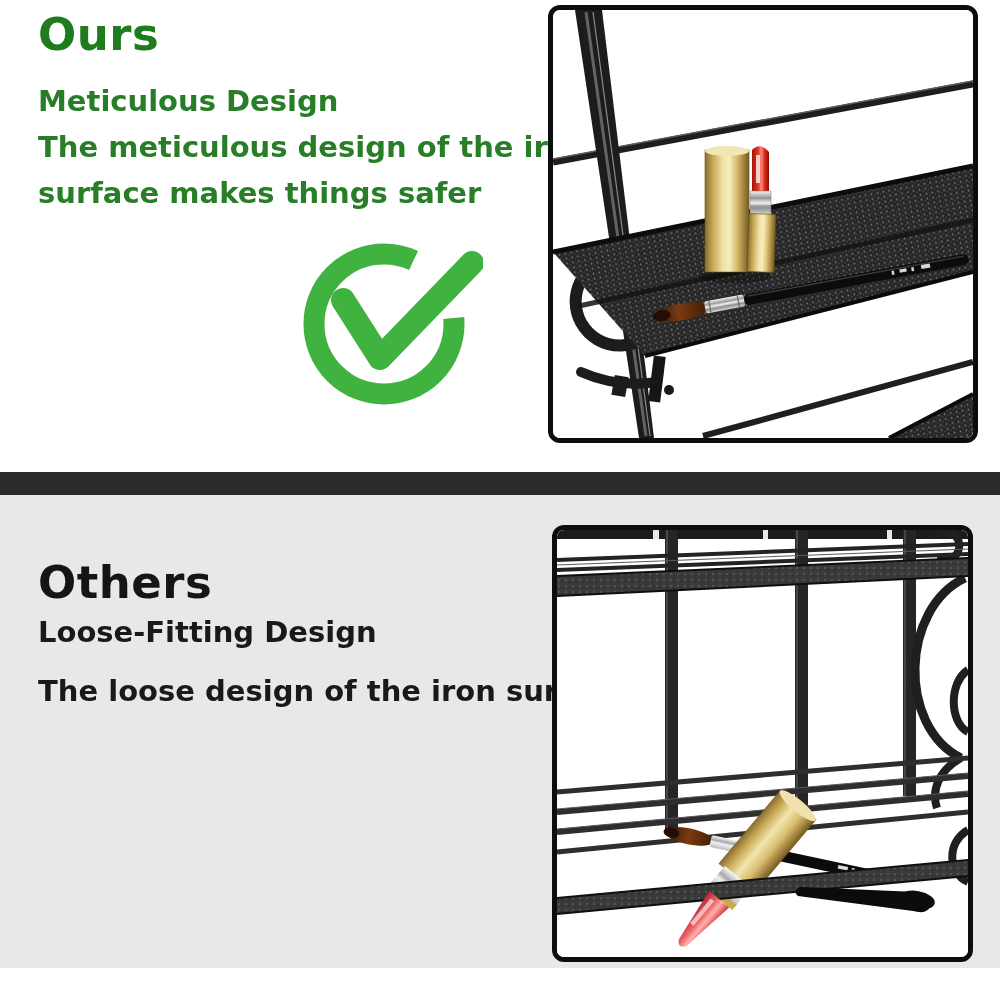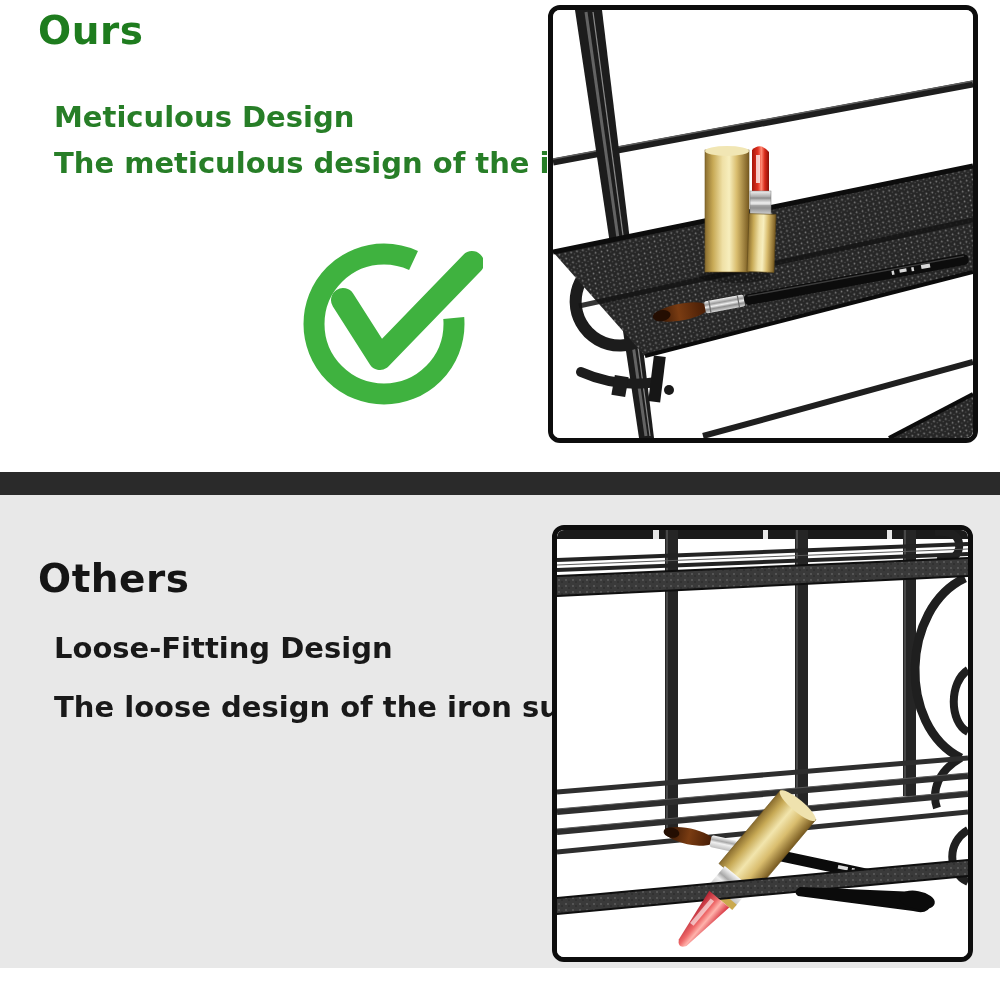--- a/index.html
+++ b/index.html
@@ -5,24 +5,24 @@
   html,body{margin:0;padding:0;}
   .canvas{
     position:relative;width:1000px;height:1000px;overflow:hidden;
     background:var(--top-bg,#fff);
     font-family:"DejaVu Sans","Liberation Sans",sans-serif;
   }
   .section{position:absolute;left:0;width:1000px;}
   .section.ours{top:0;height:472px;background:var(--top-bg,#fff);}
   .section.others{top:495px;height:473px;background:var(--bottom-bg,#e8e8e8);}
   .divider{position:absolute;left:0;top:472px;width:1000px;height:23px;background:var(--divider,#2a2a2a);}
-  .title{position:absolute;left:38px;margin:0;font-size:39px;font-weight:bold;letter-spacing:0.5px;}
+  .title{position:absolute;left:38px;margin:0;font-size:45px;font-weight:bold;letter-spacing:0.5px;}
   .ours .title{top:8px;color:var(--heading-green,#1e7c1e);}
   .others .title{top:61px;color:var(--heading-dark,#151515);}
-  .tline{position:absolute;left:38px;margin:16px;font-size:29px;font-weight:bold;white-space:nowrap;}
+  .tline{position:absolute;left:38px;margin:0;font-size:29px;font-weight:bold;white-space:nowrap;}
   .ours .tline{color:var(--body-green,#277e27);}
   .others .tline{color:var(--body-dark,#191919);}
   .ours .l1{top:84px;} .ours .l2{top:130px;} .ours .l3{top:176px;}
   .others .l1{top:120px;} .others .l2{top:179px;} .others .l3{top:223px;}
   .check-wrap{position:absolute;left:293px;top:240px;width:190px;height:168px;}
   .photo{
     position:absolute;margin:0;background:#fff;box-sizing:border-box;
     border:5px solid var(--frame-border,#0d0d0d);border-radius:12px;overflow:hidden;
   }
   .photo svg{display:block;width:100%;height:100%;}
@@ -31,20 +31,21 @@
 </style>
 </head>
 <body>
 
 <div class="canvas">
 
   <section class="section ours">
     <h1 class="title">Ours</h1>
     <p class="tline l1">Meticulous Design</p>
     <p class="tline l2">The meticulous design of the iron</p>
+    <p class="tline l3">surface makes things safer</p>
 
     <div class="check-wrap">
       <svg viewBox="0 0 190 168" preserveAspectRatio="none" aria-hidden="true">
         <circle cx="91" cy="84" r="70" fill="none" stroke="var(--check-green,#3fb23f)" stroke-width="21" pathLength="360" stroke-dasharray="295 60"></circle>
         <path d="M 50 60 L 87 118 L 179 23" fill="none" stroke="var(--check-green,#3fb23f)" stroke-width="24" stroke-linecap="round" stroke-linejoin="round"></path>
       </svg>
     </div>
 
     <figure class="photo top-photo">
       <svg viewBox="0 0 420 428" preserveAspectRatio="none">

